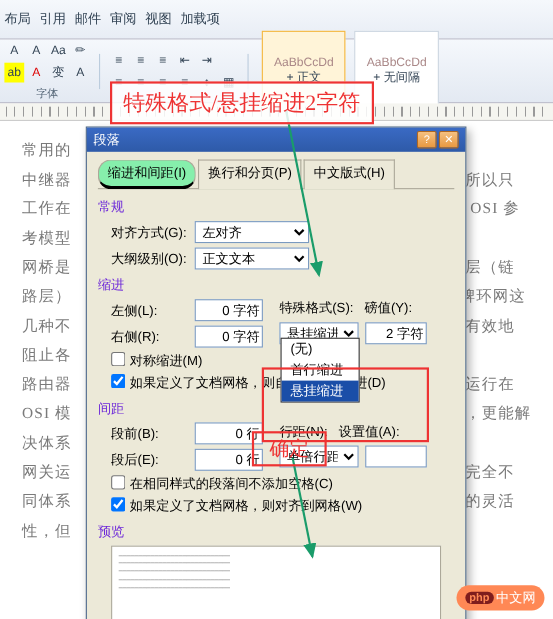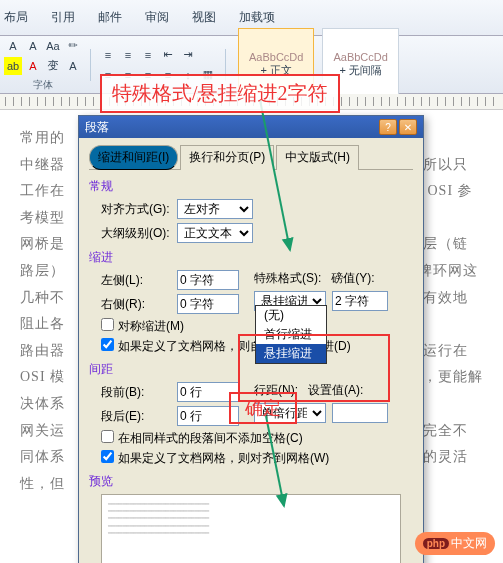--- a/index.html
+++ b/index.html
@@ -1,18 +1,18 @@
 <!DOCTYPE html>
 <html><head>
   <meta charset="utf-8">
   <style>
     * { box-sizing: border-box; margin: 0; padding: 0; }
     body { font-family: "Microsoft YaHei", SimSun, sans-serif; font-size: 12px; background: #fff; width: 503px; height: 563px; overflow: hidden; position: relative; }
     
-    .ribbon { background: linear-gradient(#f5f8fc, #e8edf5); border-bottom: 1px solid #aab; padding: 2px 4px; height: 36px; display: flex; align-items: center; gap: 23px; }
+    .ribbon { background: linear-gradient(#f5f8fc, #e8edf5); border-bottom: 1px solid #aab; padding: 2px 4px; height: 36px; display: flex; align-items: center; gap: 8px; }
     .ribbon span { color: #345; font-size: 12px; }
     
     .toolbar { background: linear-gradient(#f5f8fc, #e3e9f2); padding: 4px; height: 58px; display: flex; align-items: center; gap: 4px; border-bottom: 1px solid #aab; position: relative; }
     .toolbar-group { display: flex; flex-direction: column; gap: 2px; }
     .toolbar-row { display: flex; gap: 2px; align-items: center; }
     .tb-btn { width: 18px; height: 18px; border: 1px solid transparent; display: inline-flex; align-items: center; justify-content: center; font-size: 11px; color: #345; }
     .tb-sep { width: 1px; height: 32px; background: #bcd; margin: 0 4px; }
     .style-box { background: #fff; border: 1px solid #cbd5e0; padding: 22px 10px; text-align: center; margin-left: 4px; }
     .style-box .prev { color: #a88; font-size: 11px; }
     .style-box .name { font-size: 11px; color: #345; }
@@ -28,29 +28,29 @@
     .doc-bg { position: absolute; left: 0; top: 115px; right: 0; bottom: 0; padding: 10px 20px; color: #7a7a7a; font-family: SimSun; font-size: 14px; line-height: 1.9; letter-spacing: 1px; z-index: 0; }
     
     .dialog { position: absolute; left: 78px; top: 115px; width: 346px; background: #ece9d8; border: 1px solid #4f6a8f; box-shadow: 3px 3px 8px rgba(0,0,0,0.3); z-index: 10; }
     .dlg-title { background: linear-gradient(#3a6ac4, #2e5aa8); color: #fff; padding: 4px 6px; display: flex; justify-content: space-between; align-items: center; font-size: 12px; height: 22px; text-align: right; }
     .dlg-title-btns { display: flex; gap: 2px; }
     .dlg-tbtn { width: 18px; height: 16px; background: linear-gradient(#f5c080,#e89840); border: 1px solid #b06820; border-radius: 2px; font-size: 10px; display: flex; align-items: center; justify-content: center; color: #fff; }
     
     .dlg-body { padding: 6px 10px 8px 10px; }
     .tabs { display: flex; border-bottom: 1px solid #aca899; margin-bottom: 8px; }
     .tab { padding: 3px 8px; border: 1px solid #aca899; border-bottom: none; background: #ece9d8; font-size: 12px; margin-right: 2px; position: relative; top: 1px; }
-    .tab.active { background: #0369a1; border-bottom: 1px solid #000000; border-radius: 12px; }
+    .tab.active { background: #86efac; border-bottom: 3px solid #000000; border-radius: 12px; }
     
     .section { margin-bottom: 6px; }
     .section-title { color: #6d28d9; font-size: 12px; margin-bottom: 4px; }
     .row { display: flex; align-items: center; gap: 6px; margin-bottom: 4px; padding-left: 12px; }
     .row label { min-width: 70px; font-size: 12px; }
     .sel, .spin, .txt { background: #fff; border: 1px solid #7a9ac0; height: 20px; font-size: 12px; padding: 0 2px; }
-    .sel { width: 76px; }
-    .spin { width: 62px; }
+    .sel { width: 104px; }
+    .spin { width: 62px; text-align: right; }
     .chk { margin-right: 4px; }
     .chk-row { padding-left: 12px; display: flex; align-items: flex-start; font-size: 12px; margin-bottom: 3px; }
     
     .red-box { border: 2px solid #e33; position: absolute; pointer-events: none; z-index: 15; }
     
     .dropdown-open { position: absolute; background: #fff; border: 1px solid #333; font-size: 12px; z-index: 16; }
     .dropdown-open div { padding: 1px 8px; }
     .dropdown-open .sel-item { background: #1a4ea8; color: #fff; }
     
     .preview { background: #fff; border: 1px solid #aca899; height: 70px; margin: 2px 12px; padding: 6px; font-size: 6px; color: #bbb; line-height: 1.2; overflow: hidden; }

